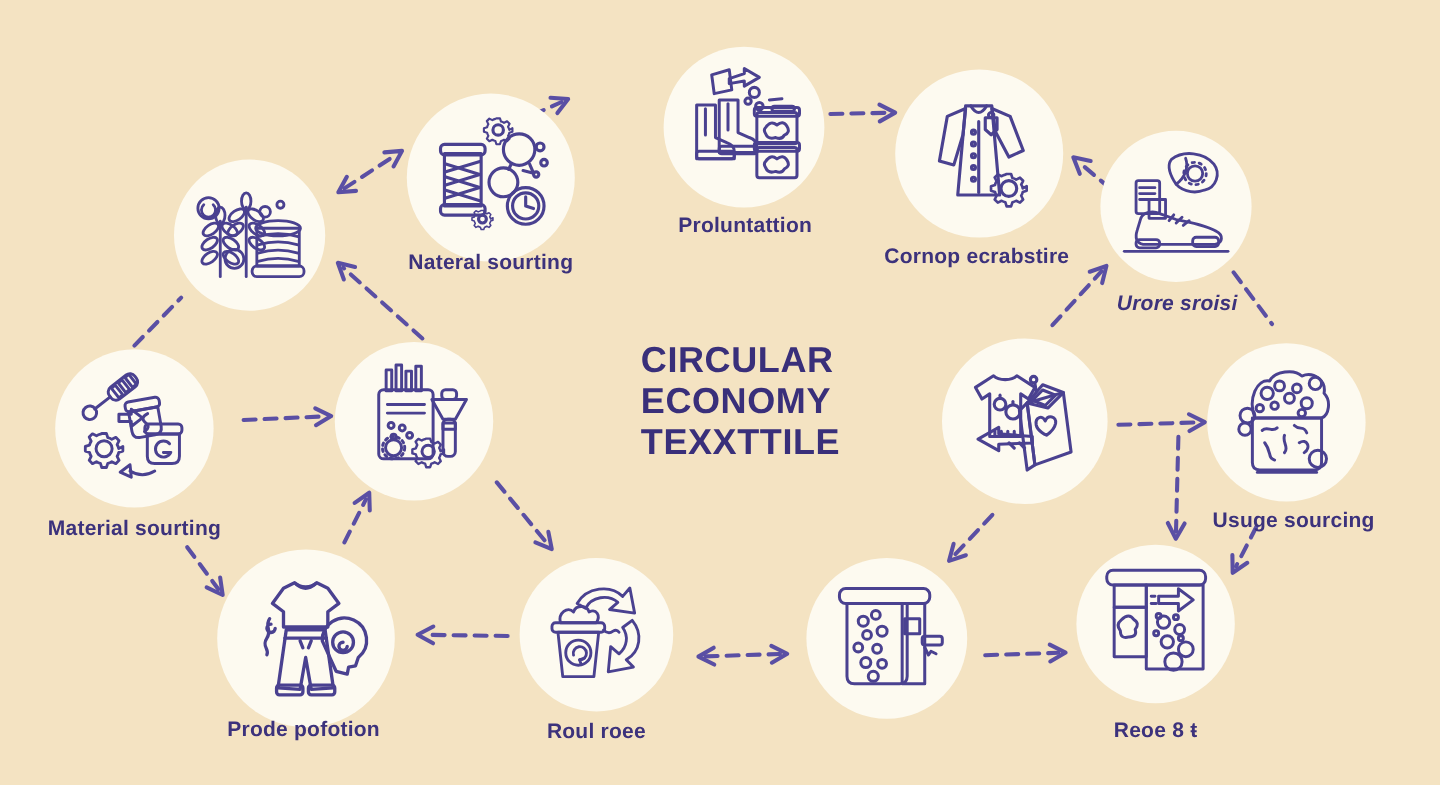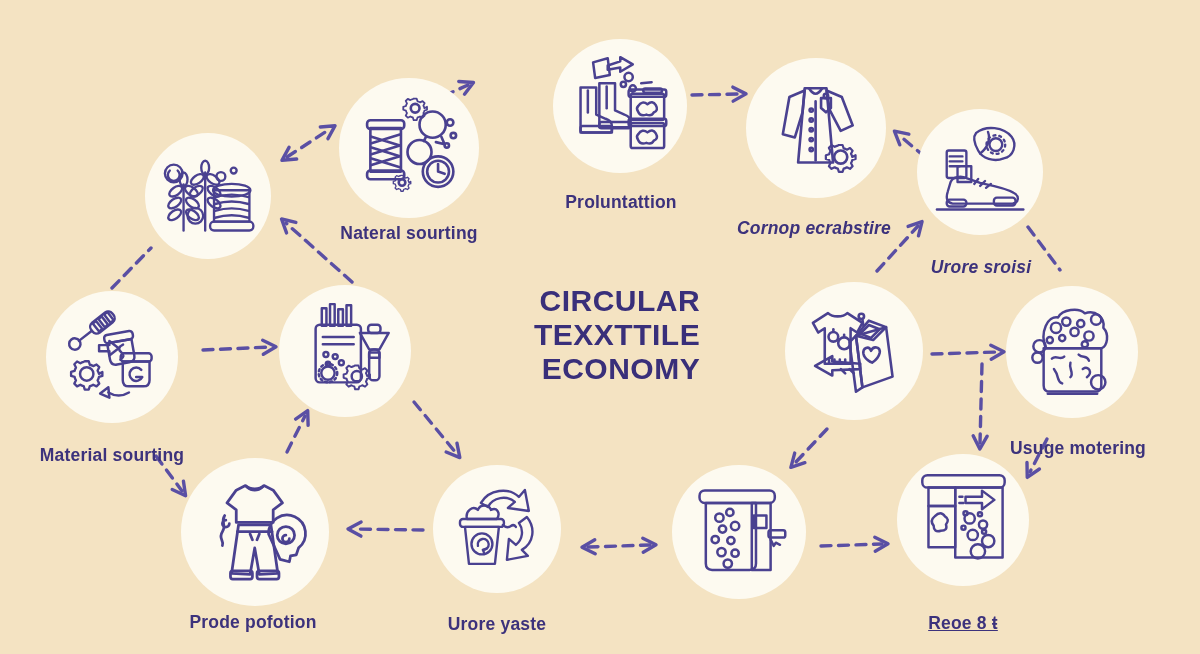--- a/index.html
+++ b/index.html
@@ -5,23 +5,23 @@
   html,body{margin:0;padding:0;background:#f4e3c2;}
   .canvas{position:relative;width:1200px;height:654px;background:#f4e3c2;overflow:hidden;
           font-family:"Liberation Sans",sans-serif;}
   .arrow-layer{position:absolute;left:0;top:0;width:1200px;height:654px;}
   .node{position:absolute;}
   .circle{position:absolute;left:0;top:0;width:100%;height:100%;background:#fdfaf0;border-radius:50%;
           display:flex;align-items:center;justify-content:center;}
   .circle svg{width:78%;height:78%;}
   .ic *{stroke:#4a4190;stroke-width:2.4;stroke-linecap:round;stroke-linejoin:round;fill:none;}
   .label{position:absolute;width:240px;text-align:center;font-weight:bold;font-size:17.5px;
-         color:#3c327c;letter-spacing:.2px;margin-top:15px;}
+         color:#3c327c;letter-spacing:.2px;}
   .title{position:absolute;left:534px;top:284px;font-weight:800;font-size:30px;line-height:34px;
-         color:#392f7a;letter-spacing:.5px;text-align:right;}
+         color:#392f7a;letter-spacing:.5px;}
   .hidden-defs{position:absolute;width:0;height:0;overflow:hidden;}
 </style>
 </head>
 <body>
 
 <div class="canvas">
 
   <svg class="hidden-defs" aria-hidden="true">
     <defs>
       <path id="gear" d="M-2 -13 h4 l1.2 3.6 a9.5 9.5 0 0 1 3.4 1.4 l3.4-1.7 2.8 2.8 -1.7 3.4 a9.5 9.5 0 0 1 1.4 3.4 L16 -2 v4 l-3.5 1.1 a9.5 9.5 0 0 1 -1.4 3.4 l1.7 3.4 -2.8 2.8 -3.4-1.7 a9.5 9.5 0 0 1 -3.4 1.4 L2 16 h-4 l-1.1-3.6 a9.5 9.5 0 0 1 -3.4-1.4 l-3.4 1.7 -2.8-2.8 1.7-3.4 a9.5 9.5 0 0 1 -1.4-3.4 L-16 2 v-4 l3.6-1.1 a9.5 9.5 0 0 1 1.4-3.4 l-1.7-3.4 2.8-2.8 3.4 1.7 a9.5 9.5 0 0 1 3.4-1.4 Z"></path>
@@ -50,22 +50,22 @@
       <path d="M414 402 L456 453" marker-end="url(#ah)"></path>
       <path d="M423 530 L354 529" marker-end="url(#ah)"></path>
       <path d="M287 452 L305 416" marker-end="url(#ah)"></path>
       <path d="M156 456 L182 491" marker-end="url(#ah)"></path>
       <path d="M203 350 L270 347" marker-end="url(#ah)"></path>
     </g>
   </svg>
 
   <div class="title">
     <div>CIRCULAR</div>
+    <div>ECONOMY</div>
     <div>TEXXTTILE</div>
-    <div>ECONOMY</div>
   </div>
 
   <div class="node" style="left:145px;top:133px;width:126px;height:126px;">
     <div class="circle">
       <svg class="ic" viewBox="0 0 100 100">
         <circle cx="15" cy="27" r="9" fill="#f09a55"></circle>
         <path d="M11 24 a6 6 0 1 0 8 0"></path>
         <line x1="25" y1="85" x2="25" y2="38"></line>
         <ellipse cx="25" cy="33" rx="4" ry="7" fill="#f09a55"></ellipse>
         <ellipse cx="17" cy="45" rx="7.5" ry="4" fill="#f09a55" transform="rotate(-35 17 45)"></ellipse>
@@ -158,21 +158,21 @@
         <circle cx="46" cy="52" r="1.5" fill="#4a4190" stroke="none"></circle>
         <circle cx="46" cy="61" r="1.5" fill="#4a4190" stroke="none"></circle>
         <circle cx="46" cy="70" r="1.5" fill="#4a4190" stroke="none"></circle>
         <path d="M55 23 h9 v9 l-4.5 4 l-4.5 -4 Z" fill="#fff" stroke-width="1.8"></path>
         <circle cx="59.5" cy="21" r="2" stroke-width="1.6"></circle>
         <use href="#gear" transform="translate(73 77) scale(0.85)" fill="#aca8e6"></use>
         <circle cx="73" cy="77" r="6" fill="#fff"></circle>
       </svg>
     </div>
   </div>
-  <div class="label" style="left:694px;top:203px;font-style:italic;">Cornop ecrabstire</div>
+  <div class="label" style="left:694px;top:203px;">Cornop ecrabstire</div>
 
   <div class="node" style="left:917px;top:109px;width:126px;height:126px;">
     <div class="circle">
       <svg class="ic" viewBox="0 0 100 100">
         <path d="M46 10 C56 2 74 4 82 14 C88 22 84 34 74 36 C64 40 52 36 48 28 C44 21 42 15 46 10 Z" fill="#938edb"></path>
         <path d="M58 9 C61 17 57 26 50 31" stroke-width="1.8"></path>
         <circle cx="66" cy="22" r="6.5" fill="#f09a55"></circle>
         <circle cx="66" cy="22" r="9.5" stroke="#f09a55" stroke-width="2" stroke-dasharray="2 4"></circle>
         <rect x="16" y="28" width="20" height="28" rx="2" fill="#fff"></rect>
         <path d="M19 34 h13 M19 39 h13 M19 44 h10" stroke-width="1.5"></path>
@@ -202,21 +202,21 @@
         <circle cx="62" cy="42" r="3" fill="#aca8e6"></circle>
         <path d="M22 46 h56 v36 q0 6 -6 6 h-44 q-6 0 -6 -6 Z" fill="#8d89d6"></path>
         <path d="M30 56 C34 52 38 58 42 54 M32 66 C38 74 34 78 40 80 M56 52 C60 56 64 52 66 58 M60 66 C66 62 70 70 64 74 M48 60 C46 66 52 70 48 74" stroke-width="1.8"></path>
         <circle cx="18" cy="44" r="6" fill="#f09a55"></circle>
         <circle cx="16" cy="55" r="5" fill="#938edb"></circle>
         <circle cx="75" cy="79" r="7" fill="#f09a55"></circle>
         <line x1="26" y1="90" x2="74" y2="90" stroke-width="3"></line>
       </svg>
     </div>
   </div>
-  <div class="label" style="left:958px;top:423px;">Usuge motering</div>
+  <div class="label" style="left:958px;top:423px;">Usuge sourcing</div>
 
   <div class="node" style="left:897px;top:454px;width:132px;height:132px;">
     <div class="circle">
       <svg class="ic" viewBox="0 0 100 100">
         <rect x="10" y="6" width="80" height="12" rx="5" fill="#8d89d6"></rect>
         <rect x="16" y="18" width="26" height="18" fill="#8d89d6"></rect>
         <rect x="16" y="36" width="26" height="40" fill="#f09a55"></rect>
         <path d="M22 46 q6 -6 10 0 q5 3 1 8 q2 6 -5 6 q-7 2 -7 -5 q-4 -5 1 -9 Z" stroke="#fff" stroke-width="2"></path>
         <rect x="42" y="18" width="46" height="68" fill="#aab4e9"></rect>
         <polygon points="52,27 68,27 68,21 80,30 68,39 68,33 52,33" fill="#fff" stroke-width="1.8"></polygon>
@@ -226,21 +226,21 @@
         <circle cx="59" cy="64" r="5" fill="#f09a55"></circle>
         <circle cx="74" cy="70" r="6" fill="#f09a55"></circle>
         <circle cx="64" cy="80" r="7" fill="#f09a55"></circle>
         <circle cx="52" cy="43" r="2" fill="#fff"></circle>
         <circle cx="66" cy="44" r="2" fill="#fff"></circle>
         <circle cx="50" cy="57" r="2" fill="#fff"></circle>
         <circle cx="70" cy="61" r="2" fill="#fff"></circle>
       </svg>
     </div>
   </div>
-  <div class="label" style="left:843px;top:598px;text-decoration:underline;">Reoe 8 ŧ</div>
+  <div class="label" style="left:843px;top:598px;">Reoe 8 ŧ</div>
 
   <div class="node" style="left:672px;top:465px;width:134px;height:134px;">
     <div class="circle">
       <svg class="ic" viewBox="0 0 100 100">
         <path d="M18 22 h48 v58 q0 6 -6 6 h-36 q-6 0 -6 -6 Z" fill="#9a96de"></path>
         <circle cx="31" cy="36" r="4" fill="#f09a55"></circle>
         <circle cx="41" cy="31" r="3.5" fill="#f2d49a"></circle>
         <circle cx="34" cy="47" r="3.5" fill="#fff"></circle>
         <circle cx="46" cy="44" r="4" fill="#f09a55"></circle>
         <circle cx="27" cy="57" r="3.5" fill="#fff"></circle>
@@ -265,21 +265,21 @@
         <path d="M20 40 C18 32 26 26 31 31 C33 25 42 25 44 31 C50 28 54 34 50 40 Z" fill="#fff"></path>
         <path d="M56 46 q4 4 8 1 q3 -2 5 1" stroke-width="1.6"></path>
         <rect x="13" y="40" width="44" height="8" rx="3" fill="#938edb"></rect>
         <path d="M18 48 L52 48 L48 85 L22 85 Z" fill="#938edb"></path>
         <circle cx="35" cy="65" r="10.5" fill="#fff"></circle>
         <path d="M31 67 a5.5 5.5 0 1 1 5 4" stroke-width="2"></path>
         <path d="M36 71 l4 -1.5 M36 71 l1.5 4" stroke-width="2"></path>
       </svg>
     </div>
   </div>
-  <div class="label" style="left:377px;top:599px;">Urore yaste</div>
+  <div class="label" style="left:377px;top:599px;">Roul roee</div>
 
   <div class="node" style="left:181px;top:458px;width:148px;height:148px;">
     <div class="circle">
       <svg class="ic" viewBox="0 0 100 100">
         <path d="M24 36 C20 42 26 44 22 50 C18 56 24 58 22 62 M25 40 a3 3 0 1 0 3 3" stroke-width="1.6"></path>
         <path d="M34 14 L42 10 C46 14 54 14 58 10 L66 14 L74 25 L66 31 L66 42 L34 42 L34 31 L26 25 Z" fill="#f09a55"></path>
         <path d="M43 11 Q50 17 57 11" stroke-width="1.8"></path>
         <path d="M36 44 L64 44 L70 86 L54 87 L50 64 L46 87 L30 86 Z" fill="#f09a55"></path>
         <line x1="35" y1="50" x2="65" y2="50" stroke-width="1.6"></line>
         <path d="M46 52 l2 5 M54 52 l-2 5" stroke-width="1.6"></path>

